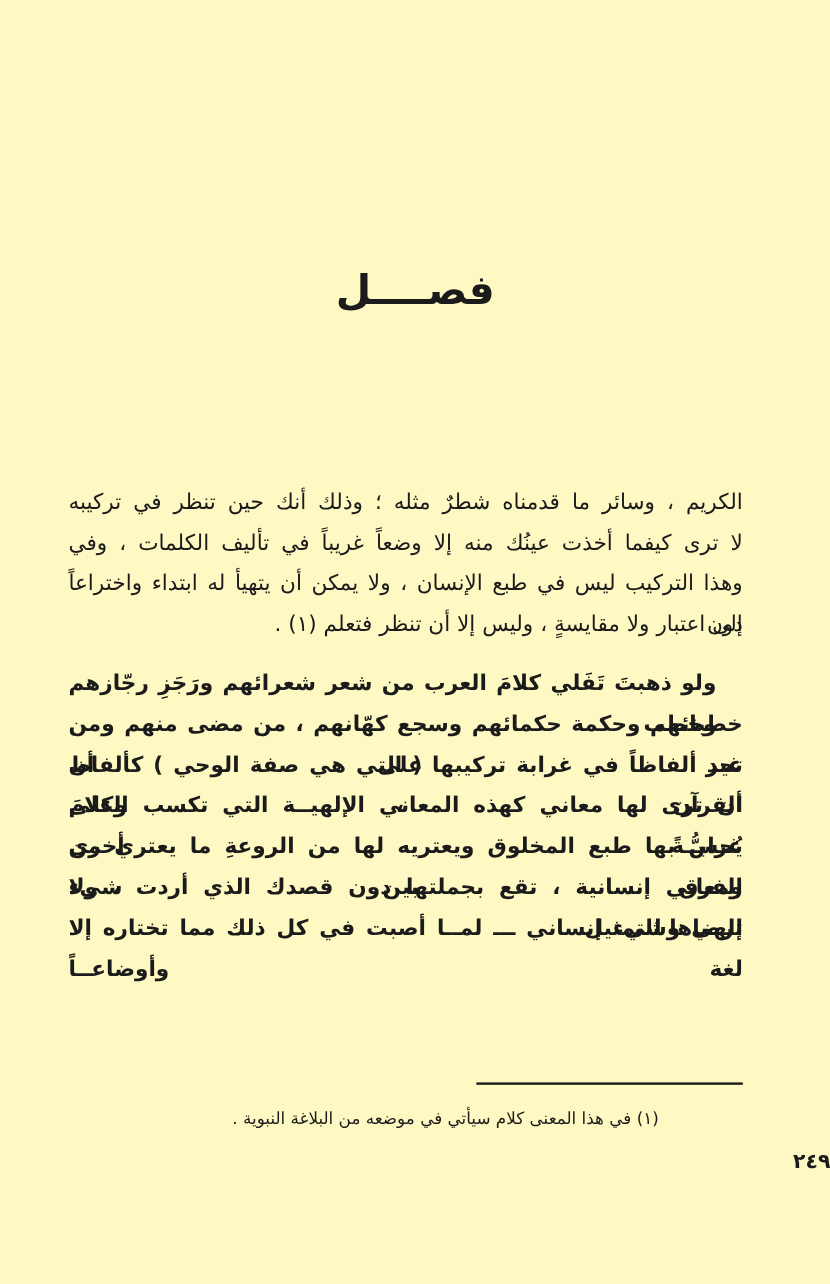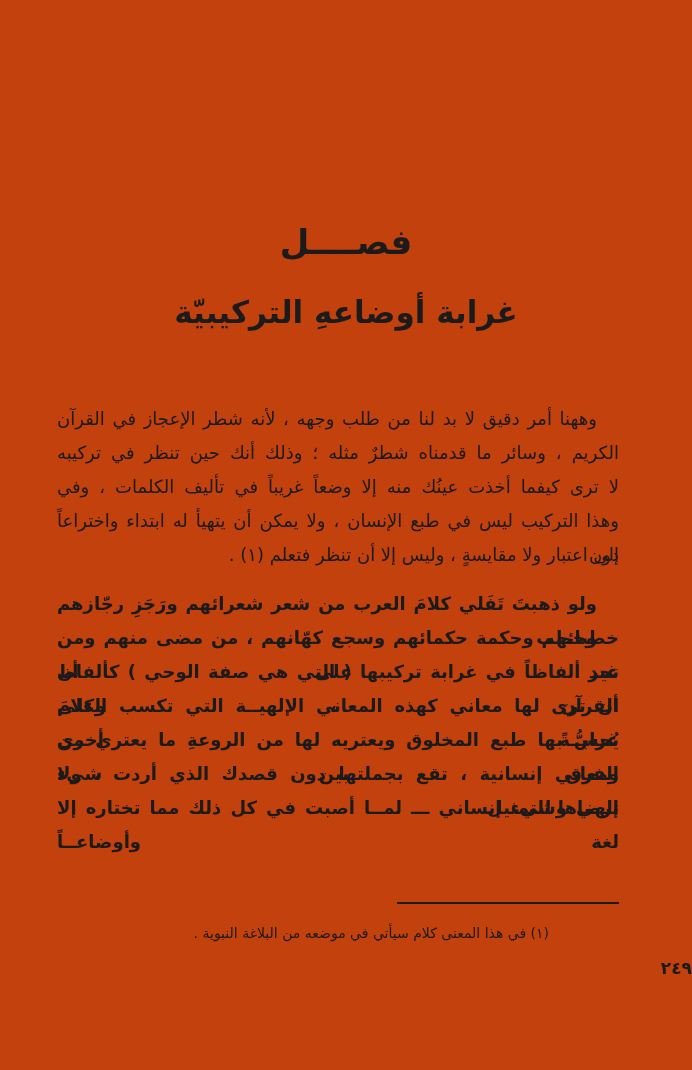--- a/index.html
+++ b/index.html
@@ -5,21 +5,21 @@
   html, body {
     margin: 0;
     padding: 0;
     background: #e8e8e6;
   }
   .page {
     position: relative;
     width: 692px;
     height: 1070px;
     margin: 0 auto;
-    background: #c2410c;
+    background: #fef9c3;
     color: #1b1b1b;
     direction: rtl;
     font-family: "DejaVu Sans", sans-serif;
     overflow: hidden;
   }
   .chapter-heading {
     position: absolute;
     top: 222px;
     left: 0;
     width: 100%;
@@ -80,25 +80,23 @@
     font-size: 17px;
     font-weight: bold;
   }
 </style>
 </head>
 <body>
 
 <div class="page">
   <div class="chapter-heading">فصــــل</div>
 
-  <div class="section-title">غرابة أوضاعهِ التركيبيّة</div>
 
   <div class="body-text">
       <div class="para">
-        <div class="line first">وههنا أمر دقيق لا بد لنا من طلب وجهه ، لأنه شطر الإعجاز في القرآن</div>
         <div class="line">الكريم ، وسائر ما قدمناه شطرٌ مثله ؛ وذلك أنك حين تنظر في تركيبه</div>
         <div class="line">لا ترى كيفما أخذت عينُك منه إلا وضعاً غريباً في تأليف الكلمات ، وفي</div>
         <div class="line">وهذا التركيب ليس في طبع الإنسان ، ولا يمكن أن يتهيأ له ابتداء واختراعاً دون</div>
         <div class="line last">إلى اعتبار ولا مقايسةٍ ، وليس إلا أن تنظر فتعلم (١) .</div>
       </div>
       <div class="para">
         <div class="line first">ولو ذهبتَ تَفَلي كلامَ العرب من شعر شعرائهم ورَجَزِ رجّازهم وخطب</div>
         <div class="line">خطبائهم وحكمة حكمائهم وسجع كهّانهم ، من مضى منهم ومن غبر على أن</div>
         <div class="line">تجد ألفاظاً في غرابة تركيبها ( التي هي صفة الوحي ) كألفاظ القرآن ، وعلى</div>
         <div class="line">أن ترى لها معاني كهذه المعاني الإلهيــة التي تكسب الكلامَ غرابــةً أخرى</div>

